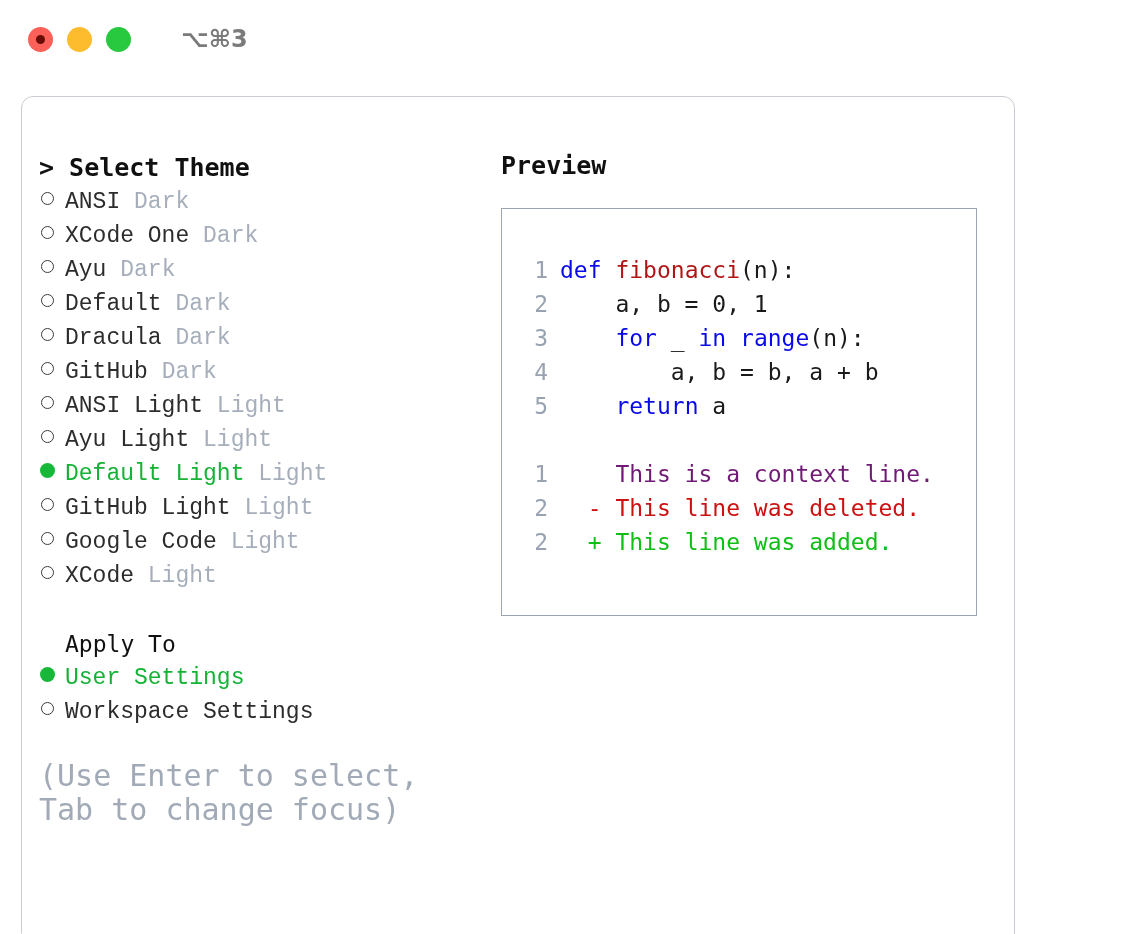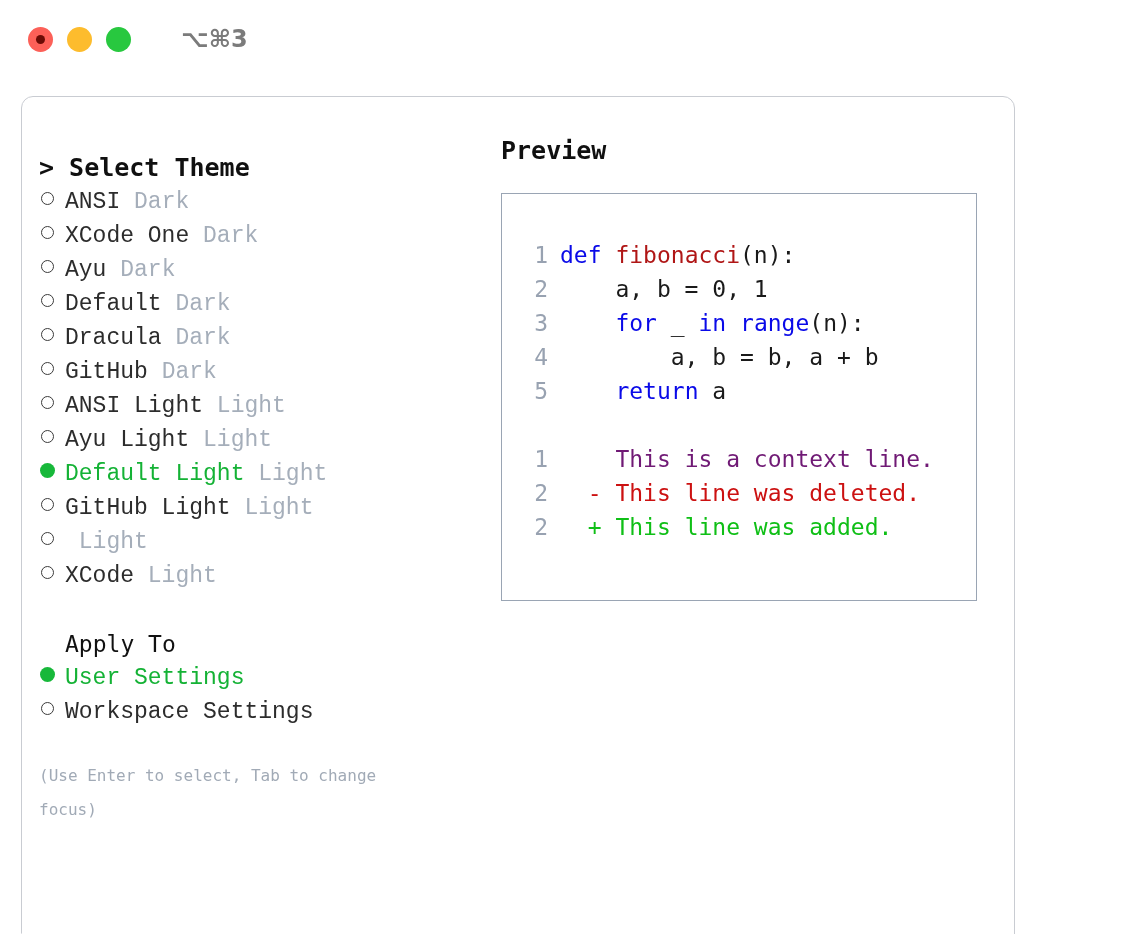--- a/index.html
+++ b/index.html
@@ -140,32 +140,32 @@
   .apply-title {
     font-size: 23px;
     color: #111111;
     line-height: 34px;
     padding-left: 26px;
     white-space: pre;
   }
 
   .hint {
     margin-top: 30px;
-    font-size: 16px;
+    font-size: 30px;
     line-height: 34px;
     color: #a1aab6;
     width: 400px;
     white-space: pre-wrap;
   }
 
   
   .right-col {
     position: absolute;
     left: 479px;
-    top: 37px;
+    top: 52px;
     width: 490px;
   }
   .preview-title {
     font-size: 25px;
     font-weight: bold;
     color: #101010;
     line-height: 34px;
   }
   .preview-box {
     margin-top: 25px;
@@ -221,21 +221,21 @@
           <div class="opt-row"><span class="marker"><span class="circle-empty"></span></span><span class="opt-label">ANSI</span><span class="opt-tag"> Dark</span></div>
           <div class="opt-row"><span class="marker"><span class="circle-empty"></span></span><span class="opt-label">XCode One</span><span class="opt-tag"> Dark</span></div>
           <div class="opt-row"><span class="marker"><span class="circle-empty"></span></span><span class="opt-label">Ayu</span><span class="opt-tag"> Dark</span></div>
           <div class="opt-row"><span class="marker"><span class="circle-empty"></span></span><span class="opt-label">Default</span><span class="opt-tag"> Dark</span></div>
           <div class="opt-row"><span class="marker"><span class="circle-empty"></span></span><span class="opt-label">Dracula</span><span class="opt-tag"> Dark</span></div>
           <div class="opt-row"><span class="marker"><span class="circle-empty"></span></span><span class="opt-label">GitHub</span><span class="opt-tag"> Dark</span></div>
           <div class="opt-row"><span class="marker"><span class="circle-empty"></span></span><span class="opt-label">ANSI Light</span><span class="opt-tag"> Light</span></div>
           <div class="opt-row"><span class="marker"><span class="circle-empty"></span></span><span class="opt-label">Ayu Light</span><span class="opt-tag"> Light</span></div>
           <div class="opt-row selected"><span class="marker"><span class="circle-full"></span></span><span class="opt-label">Default Light</span><span class="opt-tag"> Light</span></div>
           <div class="opt-row"><span class="marker"><span class="circle-empty"></span></span><span class="opt-label">GitHub Light</span><span class="opt-tag"> Light</span></div>
-          <div class="opt-row"><span class="marker"><span class="circle-empty"></span></span><span class="opt-tag"> Light</span></div>
+          <div class="opt-row"><span class="marker"><span class="circle-empty"></span></span><span class="opt-label">Google Code</span><span class="opt-tag"> Light</span></div>
           <div class="opt-row"><span class="marker"><span class="circle-empty"></span></span><span class="opt-label">XCode</span><span class="opt-tag"> Light</span></div>
         </div>
 
       <div class="spacer-row"></div>
 
       <div class="apply-title">Apply To</div>
 
       <div id="apply-list">
           <div class="opt-row selected"><span class="marker"><span class="circle-full"></span></span><span class="opt-label">User Settings</span></div>
           <div class="opt-row"><span class="marker"><span class="circle-empty"></span></span><span class="opt-label">Workspace Settings</span></div>

